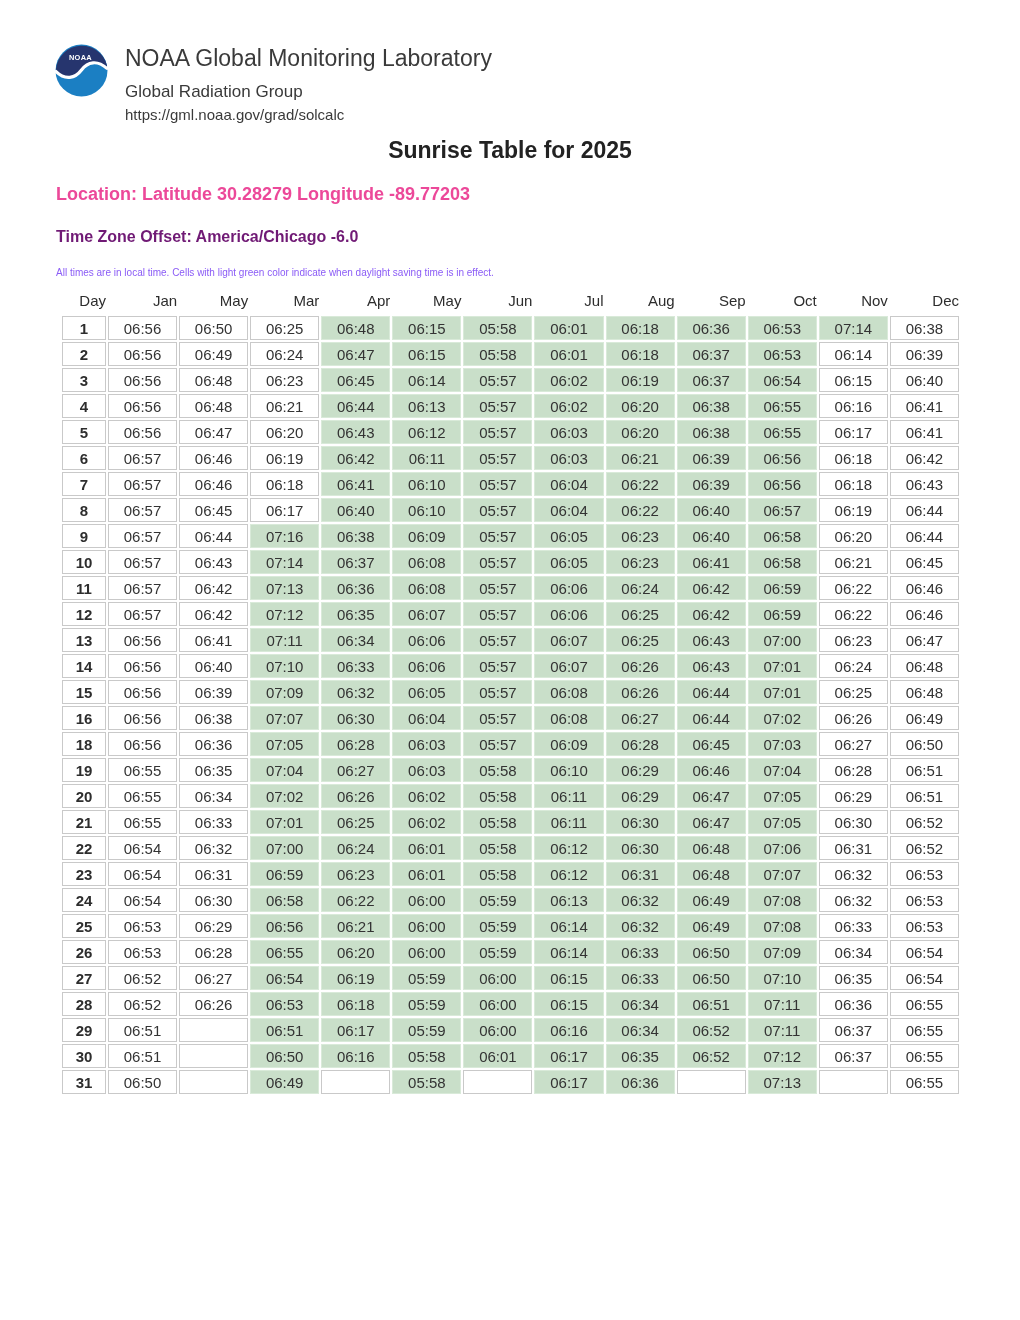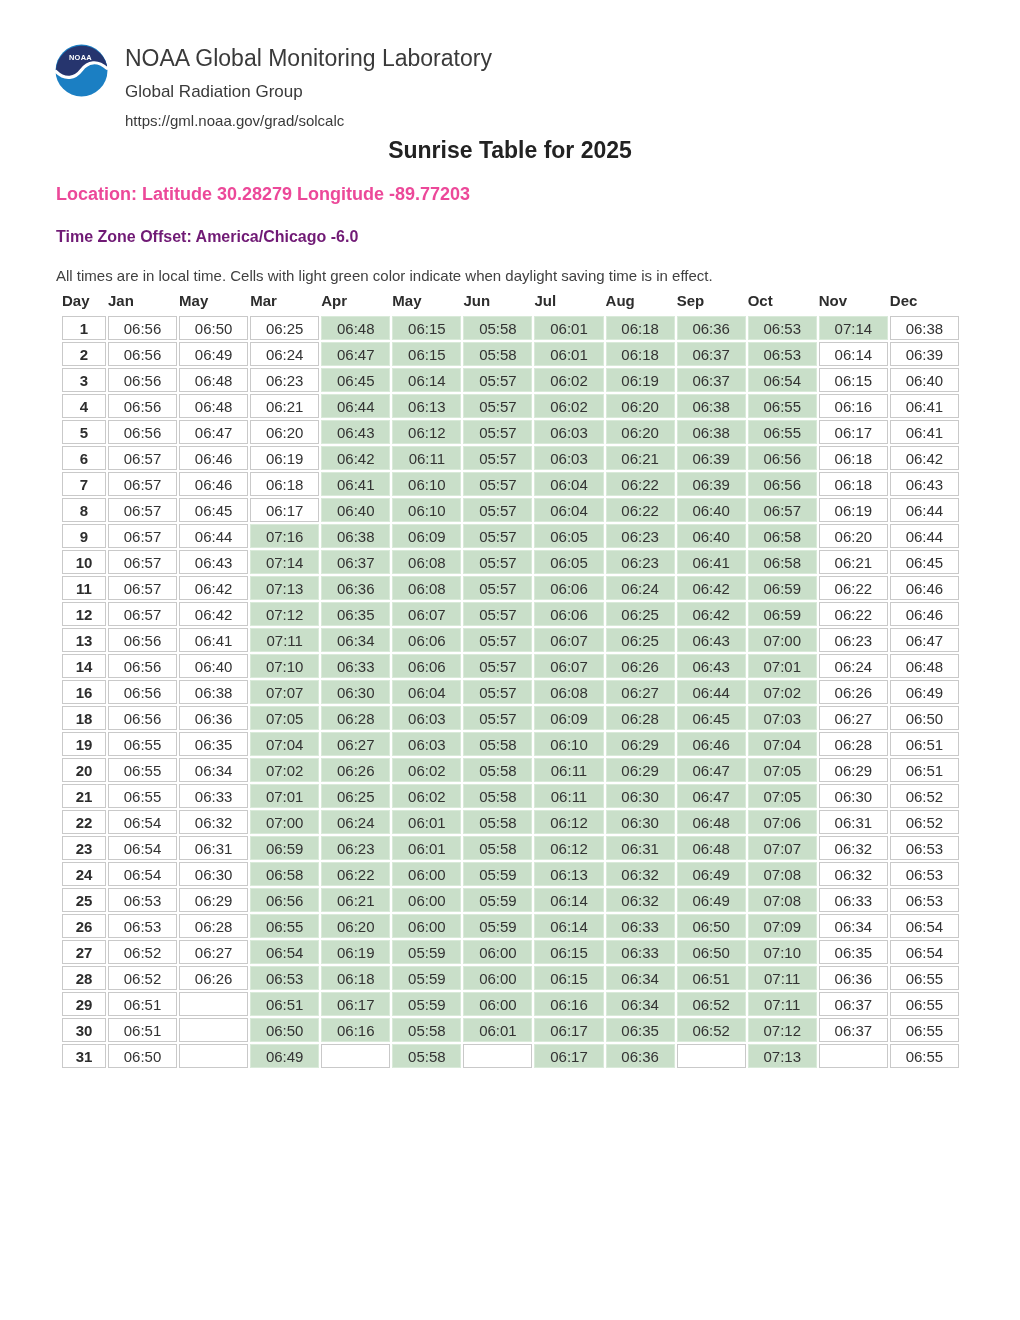--- a/index.html
+++ b/index.html
@@ -17,21 +17,21 @@
     left: 55px;
     top: 44px;
     display: flex;
     align-items: flex-start;
     gap: 17px;
   }
   .logo { width: 53px; height: 53px; flex: 0 0 auto; }
   .header-text { padding-top: 1px; }
   .org-name   { font-size: 23px; line-height: 1.15; color: #3a3a3a; }
   .group-name { font-size: 17px; line-height: 1.25; color: #3a3a3a; margin-top: 10px; }
-  .url        { font-size: 15px; line-height: 1.25; color: #3a3a3a; margin-top: 9px; }
+  .url        { font-size: 15px; line-height: 1.25; color: #3a3a3a; margin-top: 3px; }
 
   .page-title {
     position: absolute;
     left: 0; top: 137px;
     width: 100%;
     text-align: center;
     font-size: 23px;
     font-weight: bold;
     color: #222222;
   }
@@ -45,37 +45,37 @@
   .timezone-line {
     position: absolute;
     left: 56px; top: 228px;
     font-size: 16px;
     font-weight: bold;
     color: #701a75;
   }
   .dst-note {
     position: absolute;
     left: 56px; top: 267px;
-    font-size: 15px;
-    color: #404040;
+    font-size: 10px;
+    color: #8b5cf6;
   }
 
   table.sunrise {
     position: absolute;
     left: 60px; top: 286px;
     width: 901px;
     table-layout: fixed;
     border-collapse: separate;
     border-spacing: 2px;
     font-size: 15px;
   }
   table.sunrise th {
-    font-weight: bold;
+    font-weight: normal;
     color: #2d2d2d;
-    text-align: left;
+    text-align: right;
     padding: 2px 0 4px 0;
     height: 20px;
   }
   table.sunrise col.day-col { width: 44px; }
   table.sunrise td {
     background: #ffffff;
     border: 1px solid var(--cell-border, #c9c9c9);
     text-align: center;
     height: 22px;
     padding: 0;
@@ -353,20 +353,35 @@
           <td class="dst">06:06</td>
           <td class="dst">05:57</td>
           <td class="dst">06:07</td>
           <td class="dst">06:26</td>
           <td class="dst">06:43</td>
           <td class="dst">07:01</td>
           <td>06:24</td>
           <td>06:48</td>
         </tr>
         <tr>
+          <td class="day">15</td>
+          <td>06:56</td>
+          <td>06:39</td>
+          <td class="dst">07:09</td>
+          <td class="dst">06:32</td>
+          <td class="dst">06:05</td>
+          <td class="dst">05:57</td>
+          <td class="dst">06:08</td>
+          <td class="dst">06:26</td>
+          <td class="dst">06:44</td>
+          <td class="dst">07:01</td>
+          <td>06:25</td>
+          <td>06:48</td>
+        </tr>
+        <tr>
           <td class="day">16</td>
           <td>06:56</td>
           <td>06:38</td>
           <td class="dst">07:07</td>
           <td class="dst">06:30</td>
           <td class="dst">06:04</td>
           <td class="dst">05:57</td>
           <td class="dst">06:08</td>
           <td class="dst">06:27</td>
           <td class="dst">06:44</td>

